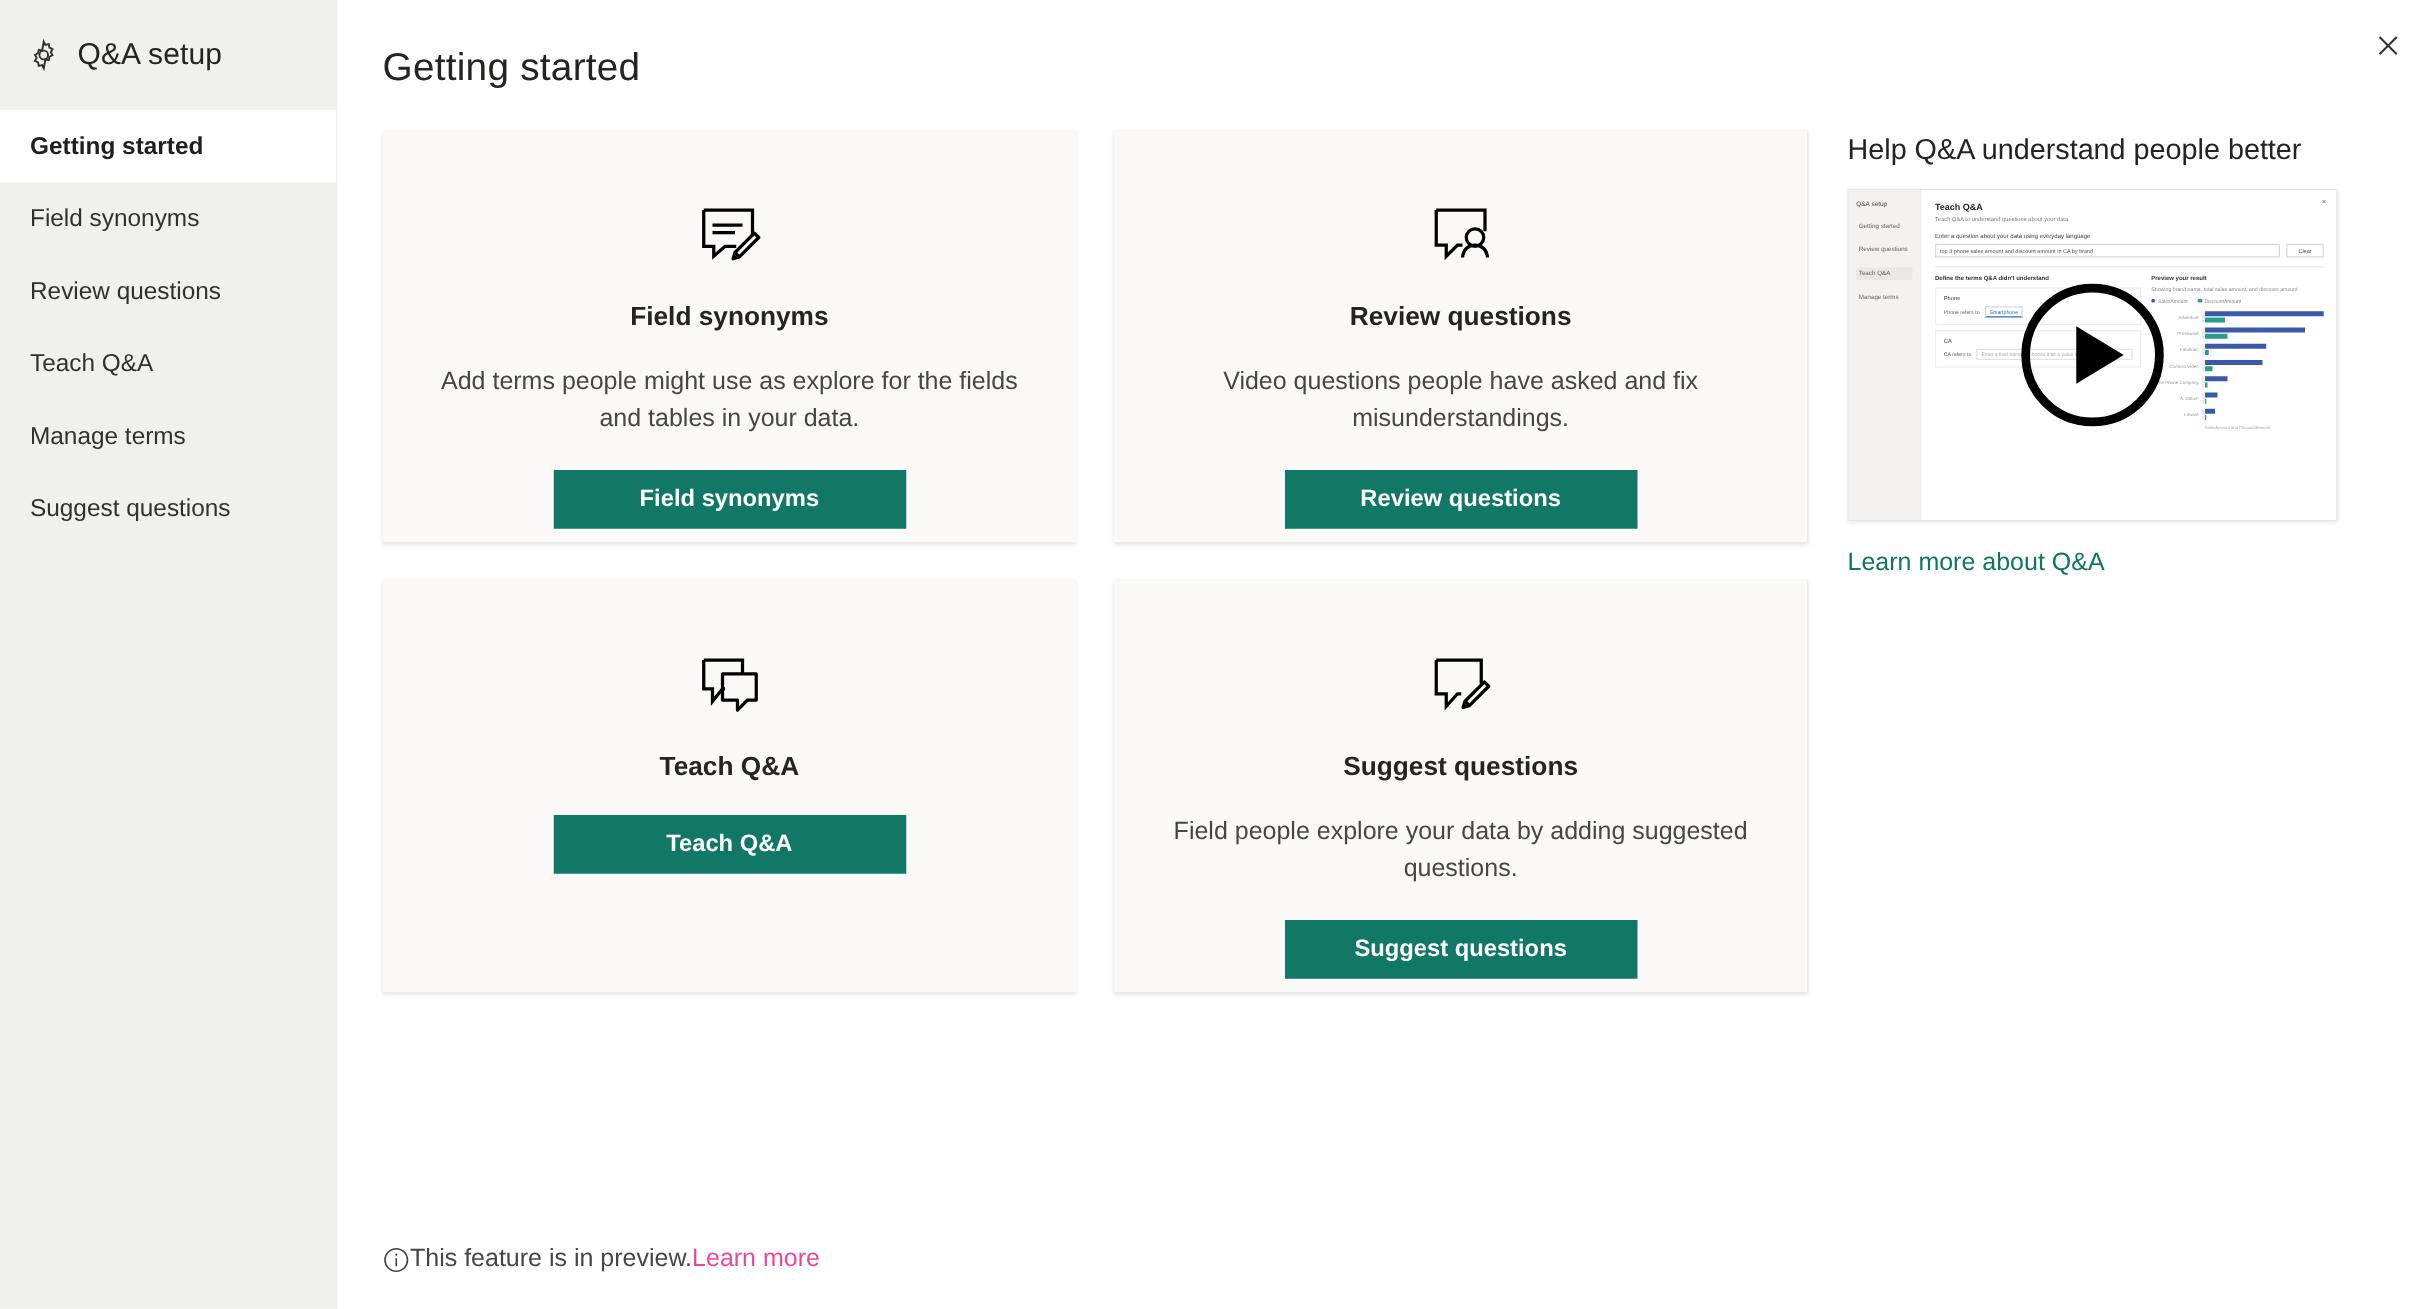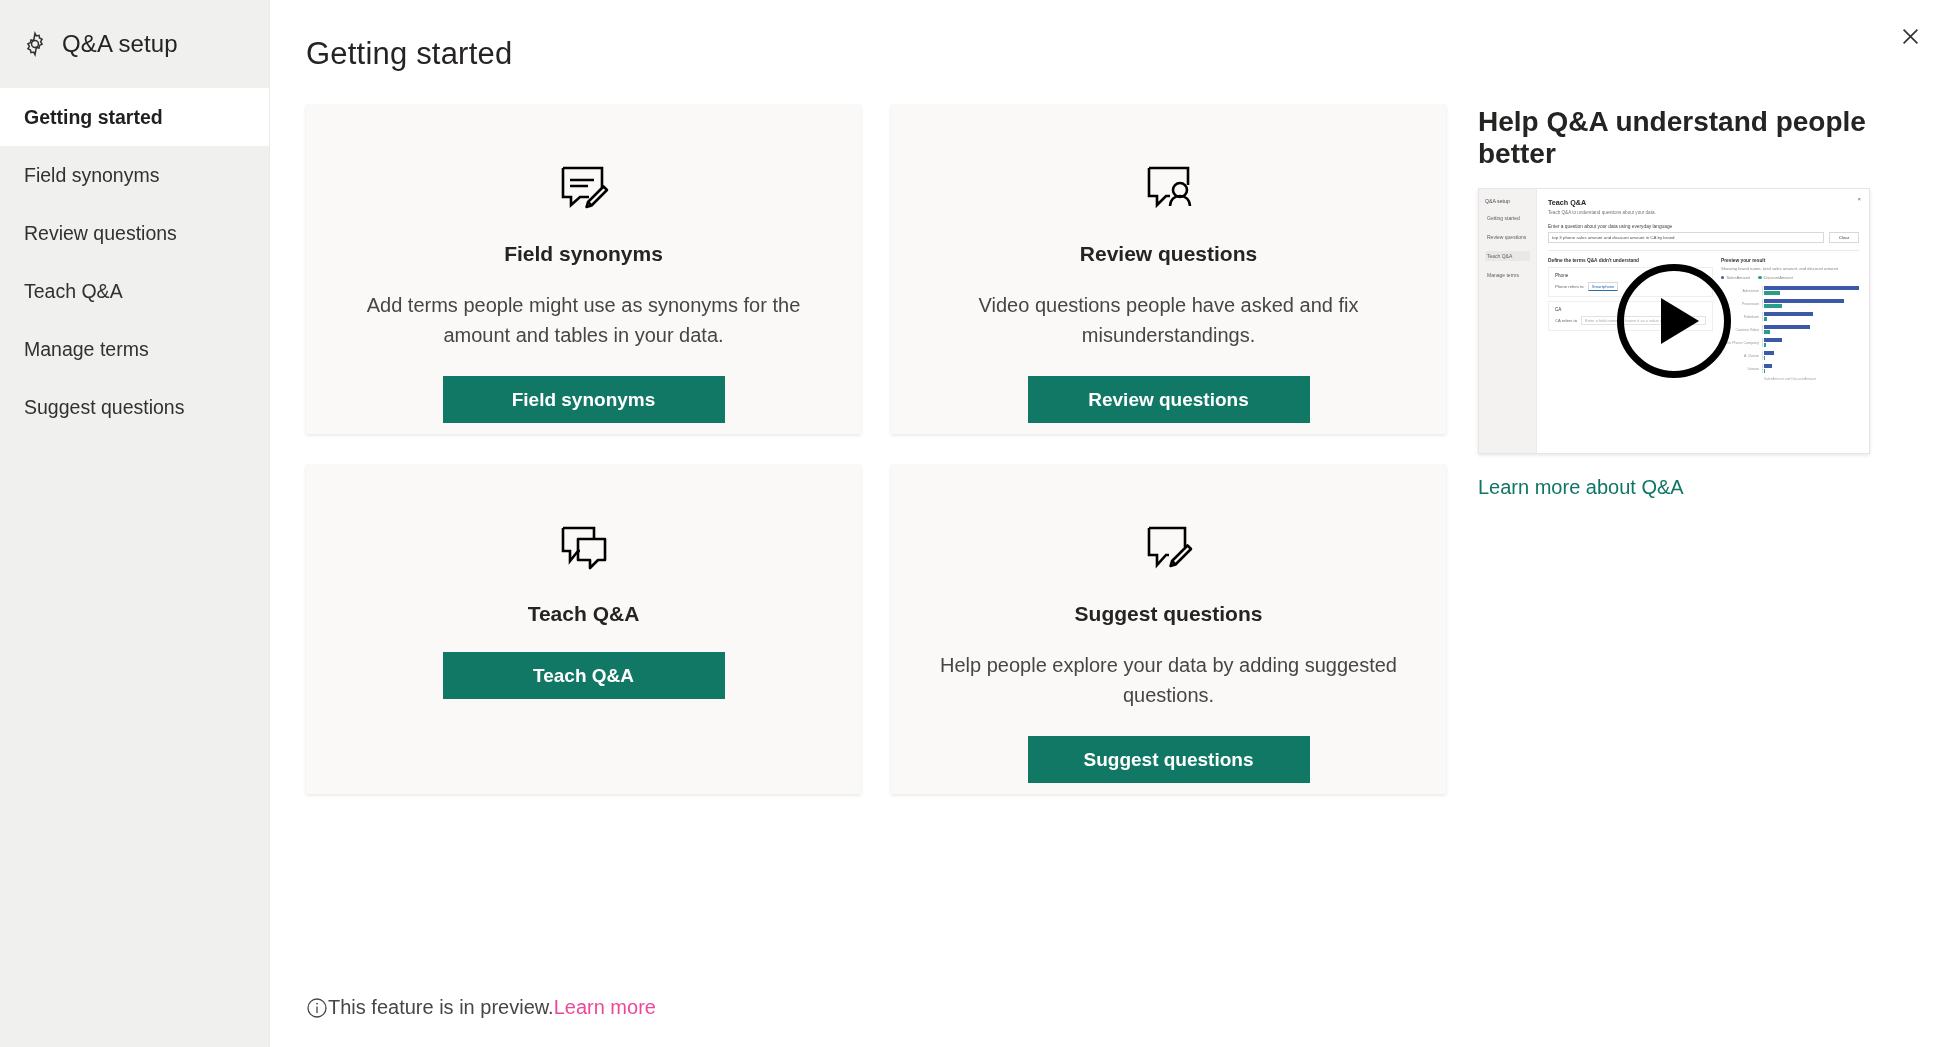--- a/index.html
+++ b/index.html
@@ -116,21 +116,21 @@
     padding: 0 18px;
   }
 
   
   .help-rail {
     flex: 0 0 420px;
     margin-left: 32px;
     padding-top: 2px;
   }
   .help-title {
-    font-size: 28px; color: #252423; font-weight: bold;
+    font-size: 23px; color: #252423; font-weight: normal;
     margin-bottom: 18px;
   }
   .video-card {
     position: relative;
     width: 392px; height: 266px;
     background: #ffffff;
     border: 1px solid #e6e6e6;
     box-shadow: 0 1.6px 3.6px rgba(0,0,0,.10);
     overflow: hidden;
   }
@@ -275,21 +275,21 @@
           <div class="card-icon">
             <svg width="52" height="48" viewBox="0 0 52 48" fill="none" stroke="#000" stroke-width="2.6">
               <path d="M5 5 H44 V26"></path>
               <path d="M5 5 V34 H13 V42 L22 34 H31"></path>
               <path d="M12 17 H36 M12 23 H30"></path>
               <path d="M45.5 23.5 L49 27 L33.5 42.5 L28.5 44 L30 39 Z" stroke-linejoin="round"></path>
               <path d="M30 39 L33.5 42.5"></path>
             </svg>
           </div>
           <div class="card-title">Field synonyms</div>
-          <div class="card-desc">Add terms people might use as synonyms for the amount and tables in your data.</div>
+          <div class="card-desc">Add terms people might use as explore for the fields and tables in your data.</div>
           <button class="card-btn">Field synonyms</button>
         </div>
 
         <div class="card">
           <div class="card-icon">
             <svg width="52" height="48" viewBox="0 0 52 48" fill="none" stroke="#000" stroke-width="2.6">
               <path d="M6 5 H45 V22"></path>
               <path d="M6 5 V33 H14 V42 L23 33 H27"></path>
               <circle cx="37" cy="27" r="7"></circle>
               <path d="M27 43 C27.5 36.5 31.8 33 37 33 C42.2 33 46.5 36.5 47 43"></path>
@@ -315,21 +315,21 @@
         <div class="card">
           <div class="card-icon">
             <svg width="52" height="48" viewBox="0 0 52 48" fill="none" stroke="#000" stroke-width="2.6">
               <path d="M6 5 H42 V24"></path>
               <path d="M6 5 V32 H14 V42 L23 32 H26"></path>
               <path d="M44.5 22.5 L48 26 L32.5 41.5 L27.5 43 L29 38 Z" stroke-linejoin="round"></path>
               <path d="M29 38 L32.5 41.5"></path>
             </svg>
           </div>
           <div class="card-title">Suggest questions</div>
-          <div class="card-desc">Help people explore your data by adding suggested questions.</div>
+          <div class="card-desc">Field people explore your data by adding suggested questions.</div>
           <button class="card-btn">Suggest questions</button>
         </div>
 
       </div>
 
       <div class="help-rail">
         <div class="help-title">Help Q&amp;A understand people better</div>
 
         <div class="video-card">
           <div class="thumb">

